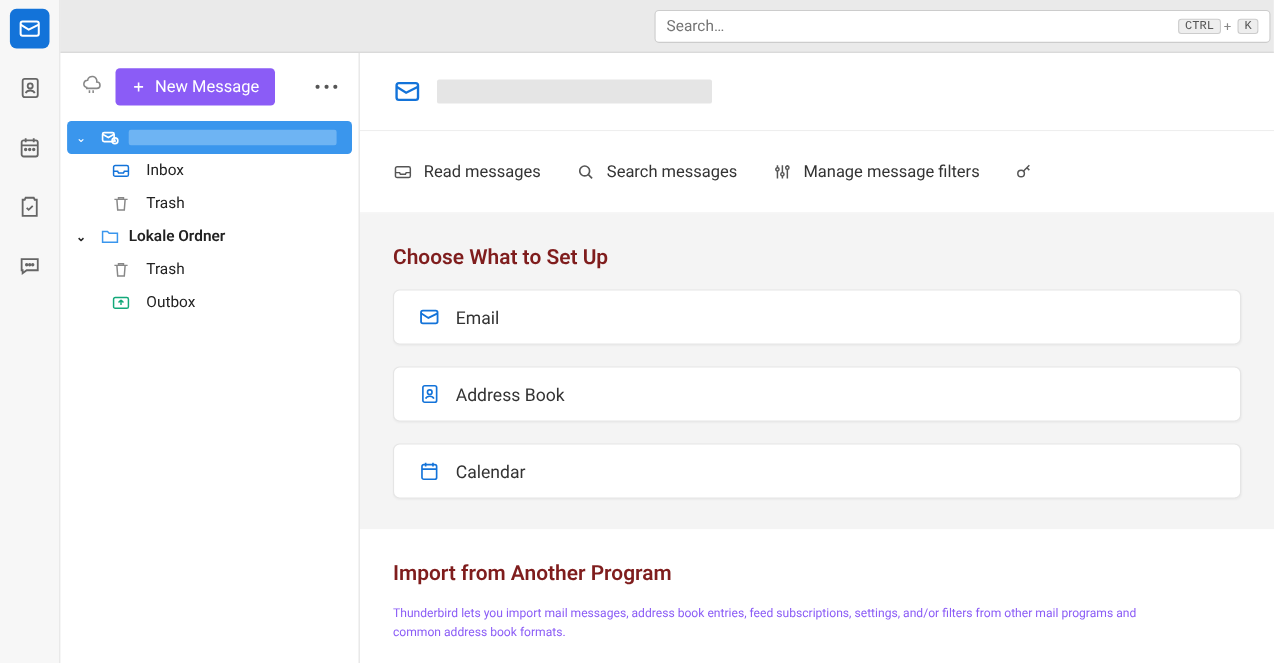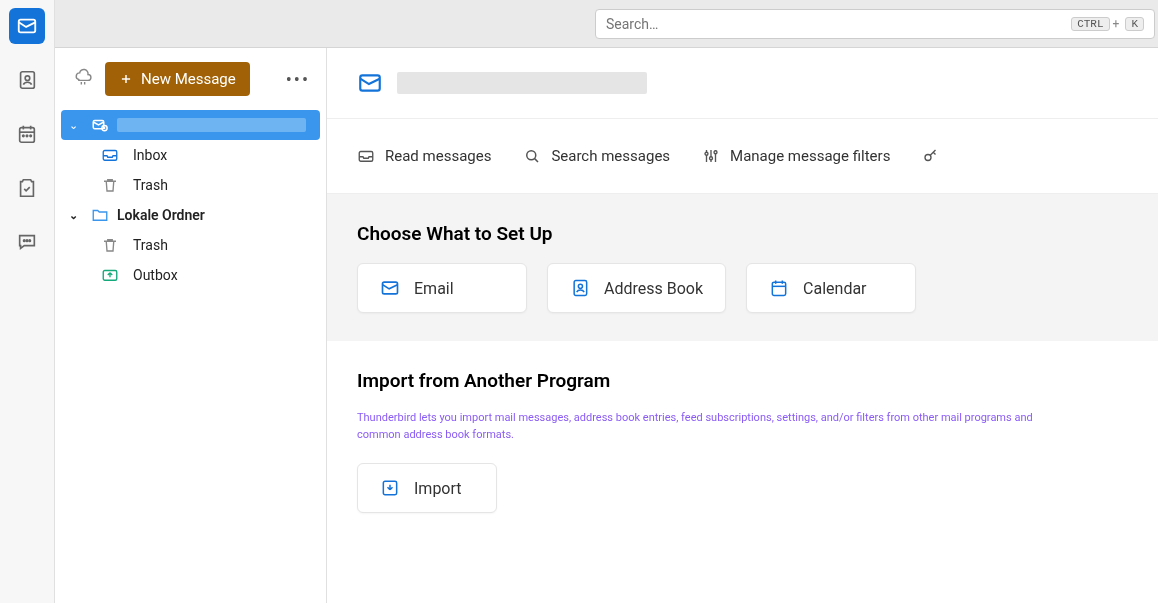--- a/index.html
+++ b/index.html
@@ -16,21 +16,21 @@
     .top-area { position: absolute; top: 0; left: 55px; right: 0; height: 48px; background: #eaeaea; display: flex; align-items: center; justify-content: center; border-bottom: 1px solid #d5d5d5; }
     .search-wrap { position: absolute; left: 540px; width: 560px; height: 30px; background: #ffffff; border: 1px solid #ccc; border-radius: 4px; display: flex; align-items: center; padding: 0 10px; color: #888; font-size: 14px; }
     .search-wrap input { border: none; outline: none; flex: 1; font-size: 14px; color: #555; }
     .kbd { background: #eee; border: 1px solid #ccc; border-radius: 3px; padding: 0 5px; font-size: 11px; margin-left: 3px; color: #555; font-family: Liberation Mono, monospace; }
     .plus-kbd { margin: 0 3px; font-size: 12px; }
     
     
     .folder-pane { width: 272px; margin-top: 48px; background: #fff; border-right: 1px solid #e0e0e0; padding-top: 14px; }
     .folder-toolbar { display: flex; align-items: center; padding: 0 12px 14px 18px; gap: 12px; }
     .cloud-icon { color: #888; }
-    .new-msg-btn { background: #a16207; color: #fff; border: none; border-radius: 4px; padding: 8px 14px; font-size: 15px; display: flex; align-items: center; gap: 8px; cursor: pointer; }
+    .new-msg-btn { background: #8b5cf6; color: #fff; border: none; border-radius: 4px; padding: 8px 14px; font-size: 15px; display: flex; align-items: center; gap: 8px; cursor: pointer; }
     .new-msg-btn svg { width: 14px; height: 14px; }
     .more-dots { color: #555; font-size: 18px; letter-spacing: 2px; margin-left: auto; padding: 0 4px; }
     
     .folder-item { display: flex; align-items: center; padding: 6px 10px 6px 14px; font-size: 14px; color: #222; gap: 8px; cursor: pointer; }
     .folder-item.account { background: #3a96ed; color: #fff; border-radius: 4px; margin: 0 6px; padding: 6px 8px; }
     .folder-item .twisty { width: 14px; font-size: 11px; }
     .folder-item .ficon { width: 18px; height: 18px; display: inline-flex; align-items: center; justify-content: center; }
     .folder-item.account .redact { background: #6eb4f3; height: 14px; flex: 1; border-radius: 2px; margin-right: 6px; }
     .folder-item.level1 { padding-left: 46px; }
     .folder-item.level1 .ficon { color: #1373d9; margin-right: 6px; }
@@ -44,23 +44,23 @@
     .account-header { padding: 22px 30px; display: flex; align-items: center; gap: 14px; border-bottom: 1px solid #eee; }
     .account-header .big-icon { width: 26px; height: 26px; color: #1373d9; }
     .account-header .redact-line { width: 250px; height: 22px; background: #e5e5e5; border-radius: 2px; }
     
     .action-row { display: flex; gap: 32px; padding: 28px 30px; border-bottom: 1px solid #eee; align-items: center; }
     .action-item { display: flex; align-items: center; gap: 10px; font-size: 15px; color: #333; cursor: pointer; white-space: nowrap; }
     .action-item svg, .action-item .aicon { width: 18px; height: 18px; color: #555; flex-shrink: 0; }
     
     .section { padding: 28px 30px; background: #f4f4f4; }
     .section.white { background: #fff; }
-    .section h2 { font-size: 19px; color: #000000; font-weight: 600; margin-bottom: 18px; }
+    .section h2 { font-size: 19px; color: #7f1d1d; font-weight: 600; margin-bottom: 18px; }
     .section p { font-size: 11px; color: #8b5cf6; line-height: 1.5; margin-bottom: 20px; max-width: 720px; }
-    .card-row { display: flex; gap: 20px; }
+    .card-row { display: flex; gap: 20px; flex-direction: column; }
     .card { background: #fff; border: 1px solid #e5e5e5; border-radius: 6px; padding: 14px 22px; display: flex; align-items: center; gap: 14px; font-size: 16px; color: #333; min-width: 170px; cursor: pointer; box-shadow: 0 1px 2px rgba(0,0,0,0.04); }
     .card svg { width: 20px; height: 20px; color: #1373d9; }
     .import-card { min-width: 140px; }
   </style>
 </head>
 <body>
 
 <div class="app">
 
   <div class="spaces-bar">

